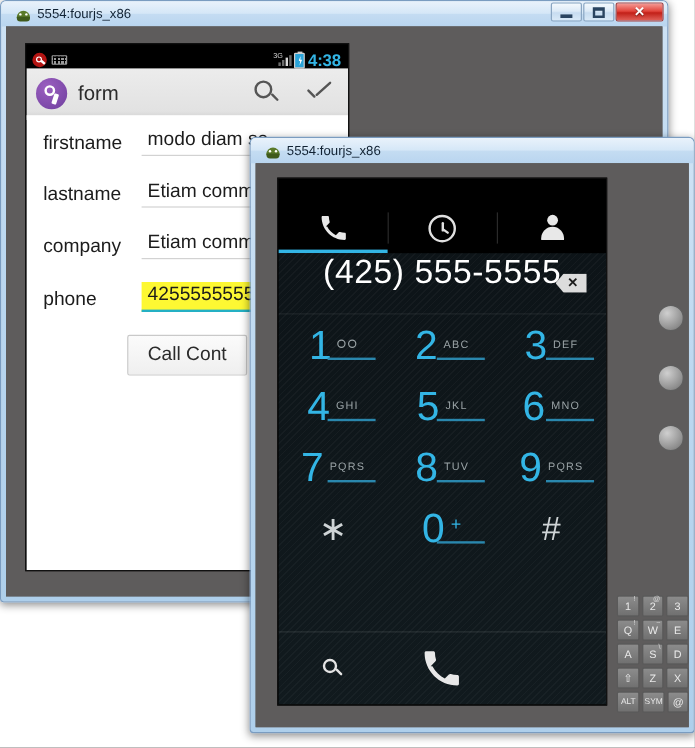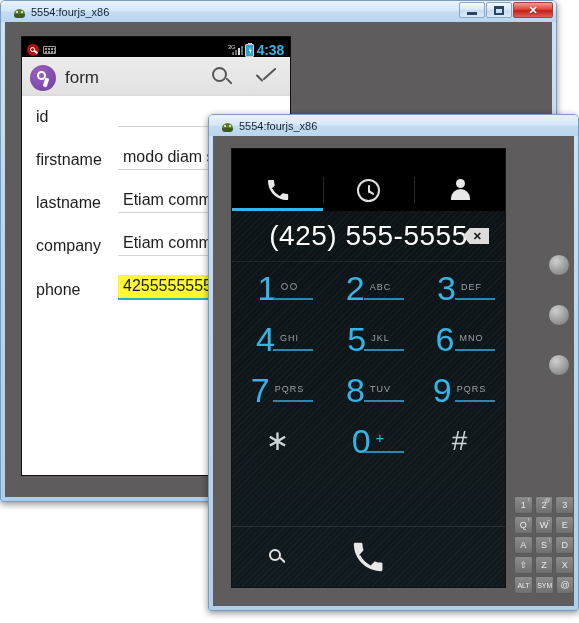--- a/index.html
+++ b/index.html
@@ -192,21 +192,21 @@
   .ic-person .h{position:absolute;left:8px;top:0;width:9px;height:9px;border-radius:50%;background:#e8e8e8;}
   .ic-person .b{position:absolute;left:3px;top:10px;width:19px;height:11px;border-radius:10px 10px 0 0;background:#e8e8e8;}
 
   .dial-body{
     position:absolute;left:0;right:0;top:42px;bottom:0;
     background:
       repeating-linear-gradient(135deg,rgba(255,255,255,.030) 0 1px,rgba(0,0,0,0) 1px 4px),
       linear-gradient(to bottom,#0d1418,#111a1e);
   }
   .numberbar{
-    height:50px;display:flex;align-items:center;justify-content:center;
+    height:50px;display:flex;justify-content:center;
     position:relative;border-bottom:1px solid rgba(255,255,255,.07);
   }
   .number{font-size:28px;color:#fff;letter-spacing:.5px;}
   .ic-del{
     position:absolute;right:16px;top:50%;transform:translateY(-50%);
     width:26px;height:16px;background:#dcdcdc;
     clip-path:polygon(26% 0,100% 0,100% 100%,26% 100%,0 50%);
     display:flex;align-items:center;justify-content:flex-end;
     padding-right:7px;box-sizing:border-box;
   }
@@ -326,38 +326,37 @@
           <span class="app-logo"></span>
           <span class="ab-title">form</span>
           <span class="ab-actions">
             <span class="ic-search"></span>
             <span class="ic-check"></span>
           </span>
         </div>
 
         <div class="formarea">
           <div class="frow">
-            <span class="flabel">id</span>
-            <span class="fval"></span>
-          </div>
-          <div class="frow">
             <span class="flabel">firstname</span>
             <span class="fval">modo diam se</span>
           </div>
           <div class="frow">
             <span class="flabel">lastname</span>
             <span class="fval">Etiam commo</span>
           </div>
           <div class="frow">
             <span class="flabel">company</span>
             <span class="fval">Etiam commo</span>
           </div>
           <div class="frow">
             <span class="flabel">phone</span>
             <span class="fval focused">4255555555</span>
+          </div>
+          <div class="btnrow">
+            <span class="callbtn">Call Cont</span>
           </div>
         </div>
 
       </div>
     </div>
   </div>
 </div>
 
 <div class="win" id="w2" style="left:208px;top:114px;width:371px;height:497px;">
 

